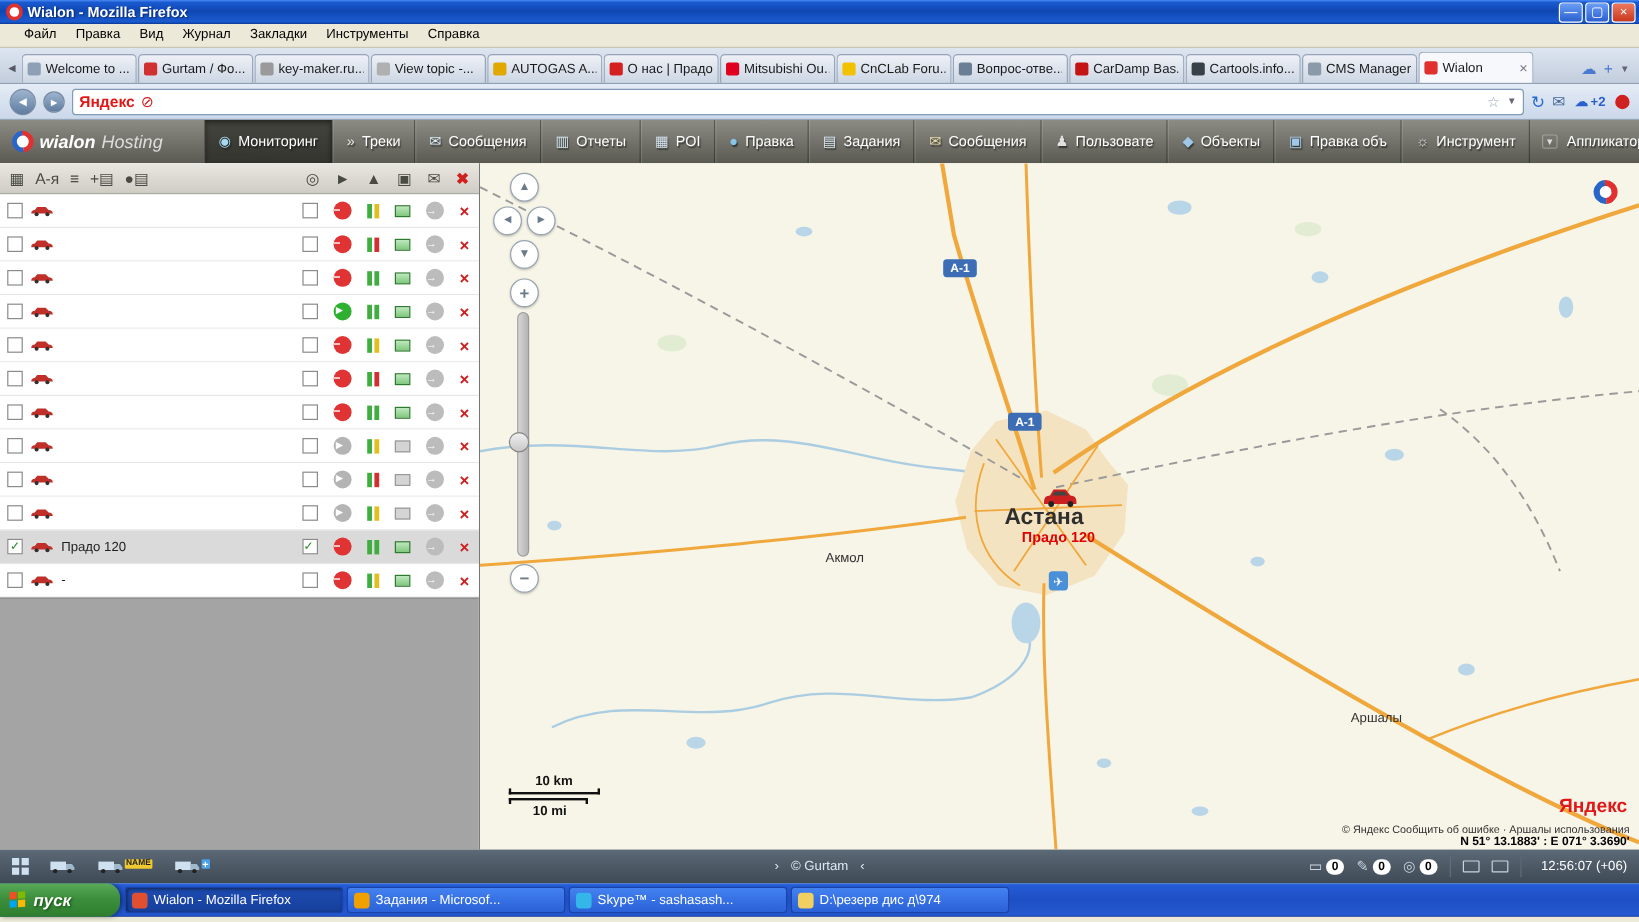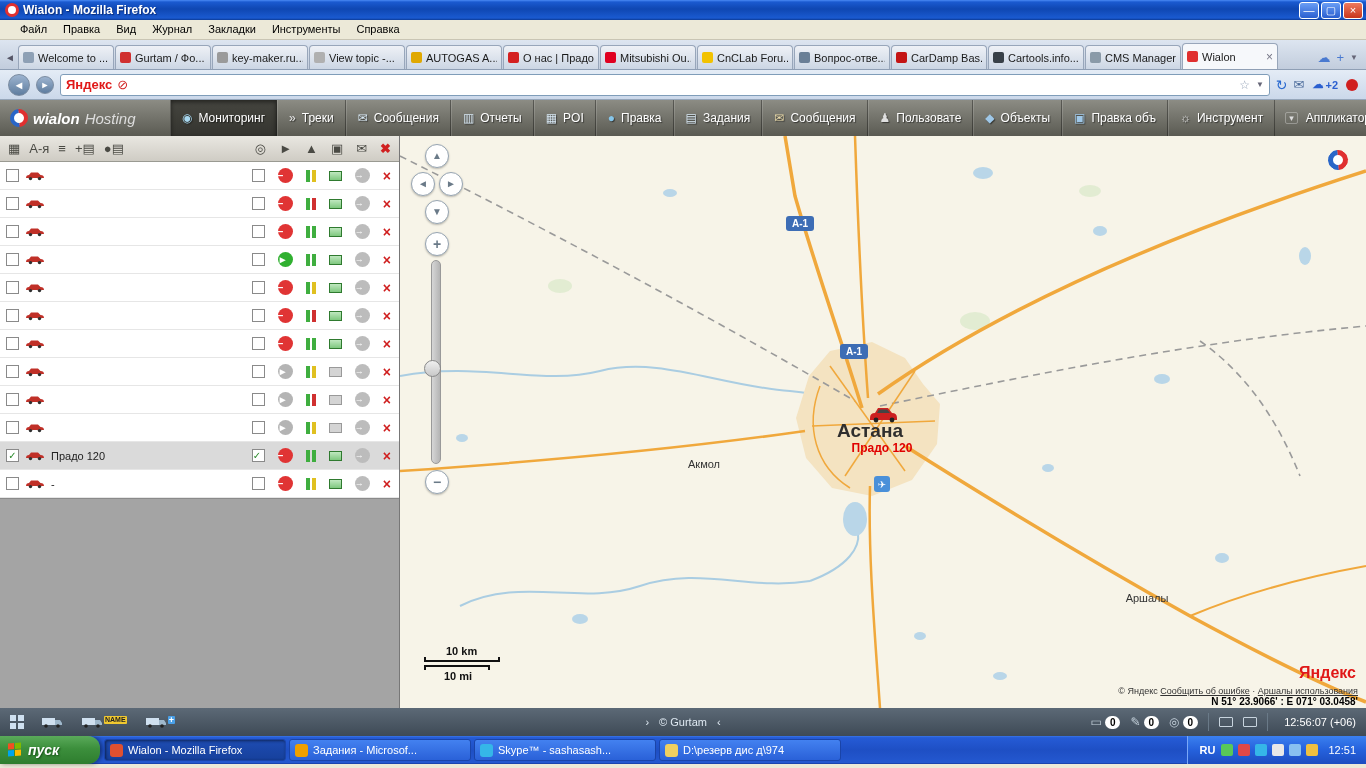--- a/index.html
+++ b/index.html
@@ -93,21 +93,21 @@
   #map svg.basemap{position:absolute;left:0;top:0}
   .map-ctl{position:absolute;width:24px;height:24px;border-radius:50%;background:#fff;border:1px solid #97a5b2;color:#6a7a88;
     text-align:center;line-height:22px;font-size:10px;box-shadow:0 1px 2px rgba(0,0,0,.25)}
   #zoom-track{position:absolute;left:31px;top:124px;width:10px;height:204px;border:1px solid #999;border-radius:5px;
     background:linear-gradient(90deg,#d6d6d6,#b4b4b4)}
   #zoom-handle{position:absolute;left:24px;top:224px;width:17px;height:17px;border-radius:50%;background:linear-gradient(180deg,#f0f0f0,#c8c8c8);border:1px solid #888}
   #scalebar{position:absolute;left:24px;bottom:26px;font-weight:bold;font-size:11px;color:#111}
   #scalebar .line{border-bottom:2px solid #111;border-left:2px solid #111;border-right:2px solid #111;height:5px;width:76px}
   #scalebar .line2{border-top:2px solid #111;border-left:2px solid #111;border-right:2px solid #111;height:5px;width:66px}
   #map-attr{position:absolute;right:8px;bottom:12px;font-size:9px;color:#333}
-  #map-attr a{color:#333;text-decoration:underline}
+  #map-attr a{color:#333;}
   #ya-map-logo{position:absolute;right:10px;bottom:26px;color:#e01818;font-weight:bold;font-size:16px}
   #map-coords{position:absolute;right:8px;bottom:1px;font-size:10px;font-weight:bold;color:#000}
   #wialon-spinner{position:absolute;right:18px;top:14px;width:20px;height:20px;border-radius:50%;
     border:5px solid;border-color:#e03030 #e03030 #2a66c8 #2a66c8;transform:rotate(40deg);background:#fff}
 
   
   #wbottom{height:28px;background:linear-gradient(180deg,#5c6976,#3e4a56);display:flex;align-items:center;color:#cfdce8;position:relative;padding:0 10px}
   .grid-ico{width:15px;height:15px;display:grid;grid-template-columns:6px 6px;grid-template-rows:6px 6px;gap:2px;margin-right:16px}
   .grid-ico i{background:#cfe0f0}
   .wb-trucks{display:flex;gap:18px;align-items:center}
@@ -664,21 +664,21 @@
       <div style="padding-left:20px">10 mi</div>
     </div>
 
     <span id="wialon-spinner"></span>
     <span id="ya-map-logo">Яндекс</span>
     <div id="map-attr">
       <span>© Яндекс</span>
       <a>Сообщить об ошибке</a> ·
       <a>Аршалы использования</a>
     </div>
-    <div id="map-coords">N 51° 23.9066' : E 071° 03.0458'</div>
+    <div id="map-coords">N 51° 13.1883' : E 071° 3.3690'</div>
   </div>
 </div>
 
 <div id="wbottom">
   <span class="grid-ico">
       <i></i>
       <i></i>
       <i></i>
       <i></i>
     </span>
@@ -757,25 +757,13 @@
       </div>
       <div class="task-item">
         <span class="ti-ico" style="background: rgb(53, 182, 232);"></span>
         <span>Skype™ - sashasash...</span>
       </div>
       <div class="task-item">
         <span class="ti-ico" style="background: rgb(240, 208, 96);"></span>
         <span>D:\резерв дис д\974</span>
       </div>
     </div>
-  <div id="tray">
-    <span class="lang">RU</span>
-    <span id="tray-icons" style="display:flex;gap:5px">
-        <span class="tray-ico" style="background: rgb(88, 200, 88);"></span>
-        <span class="tray-ico" style="background: rgb(224, 72, 72);"></span>
-        <span class="tray-ico" style="background: rgb(53, 182, 232);"></span>
-        <span class="tray-ico" style="background: rgb(232, 232, 232);"></span>
-        <span class="tray-ico" style="background: rgb(136, 192, 240);"></span>
-        <span class="tray-ico" style="background: rgb(240, 192, 64);"></span>
-      </span>
-    <span class="clock">12:51</span>
-  </div>
 </div>
 
 </body></html>

